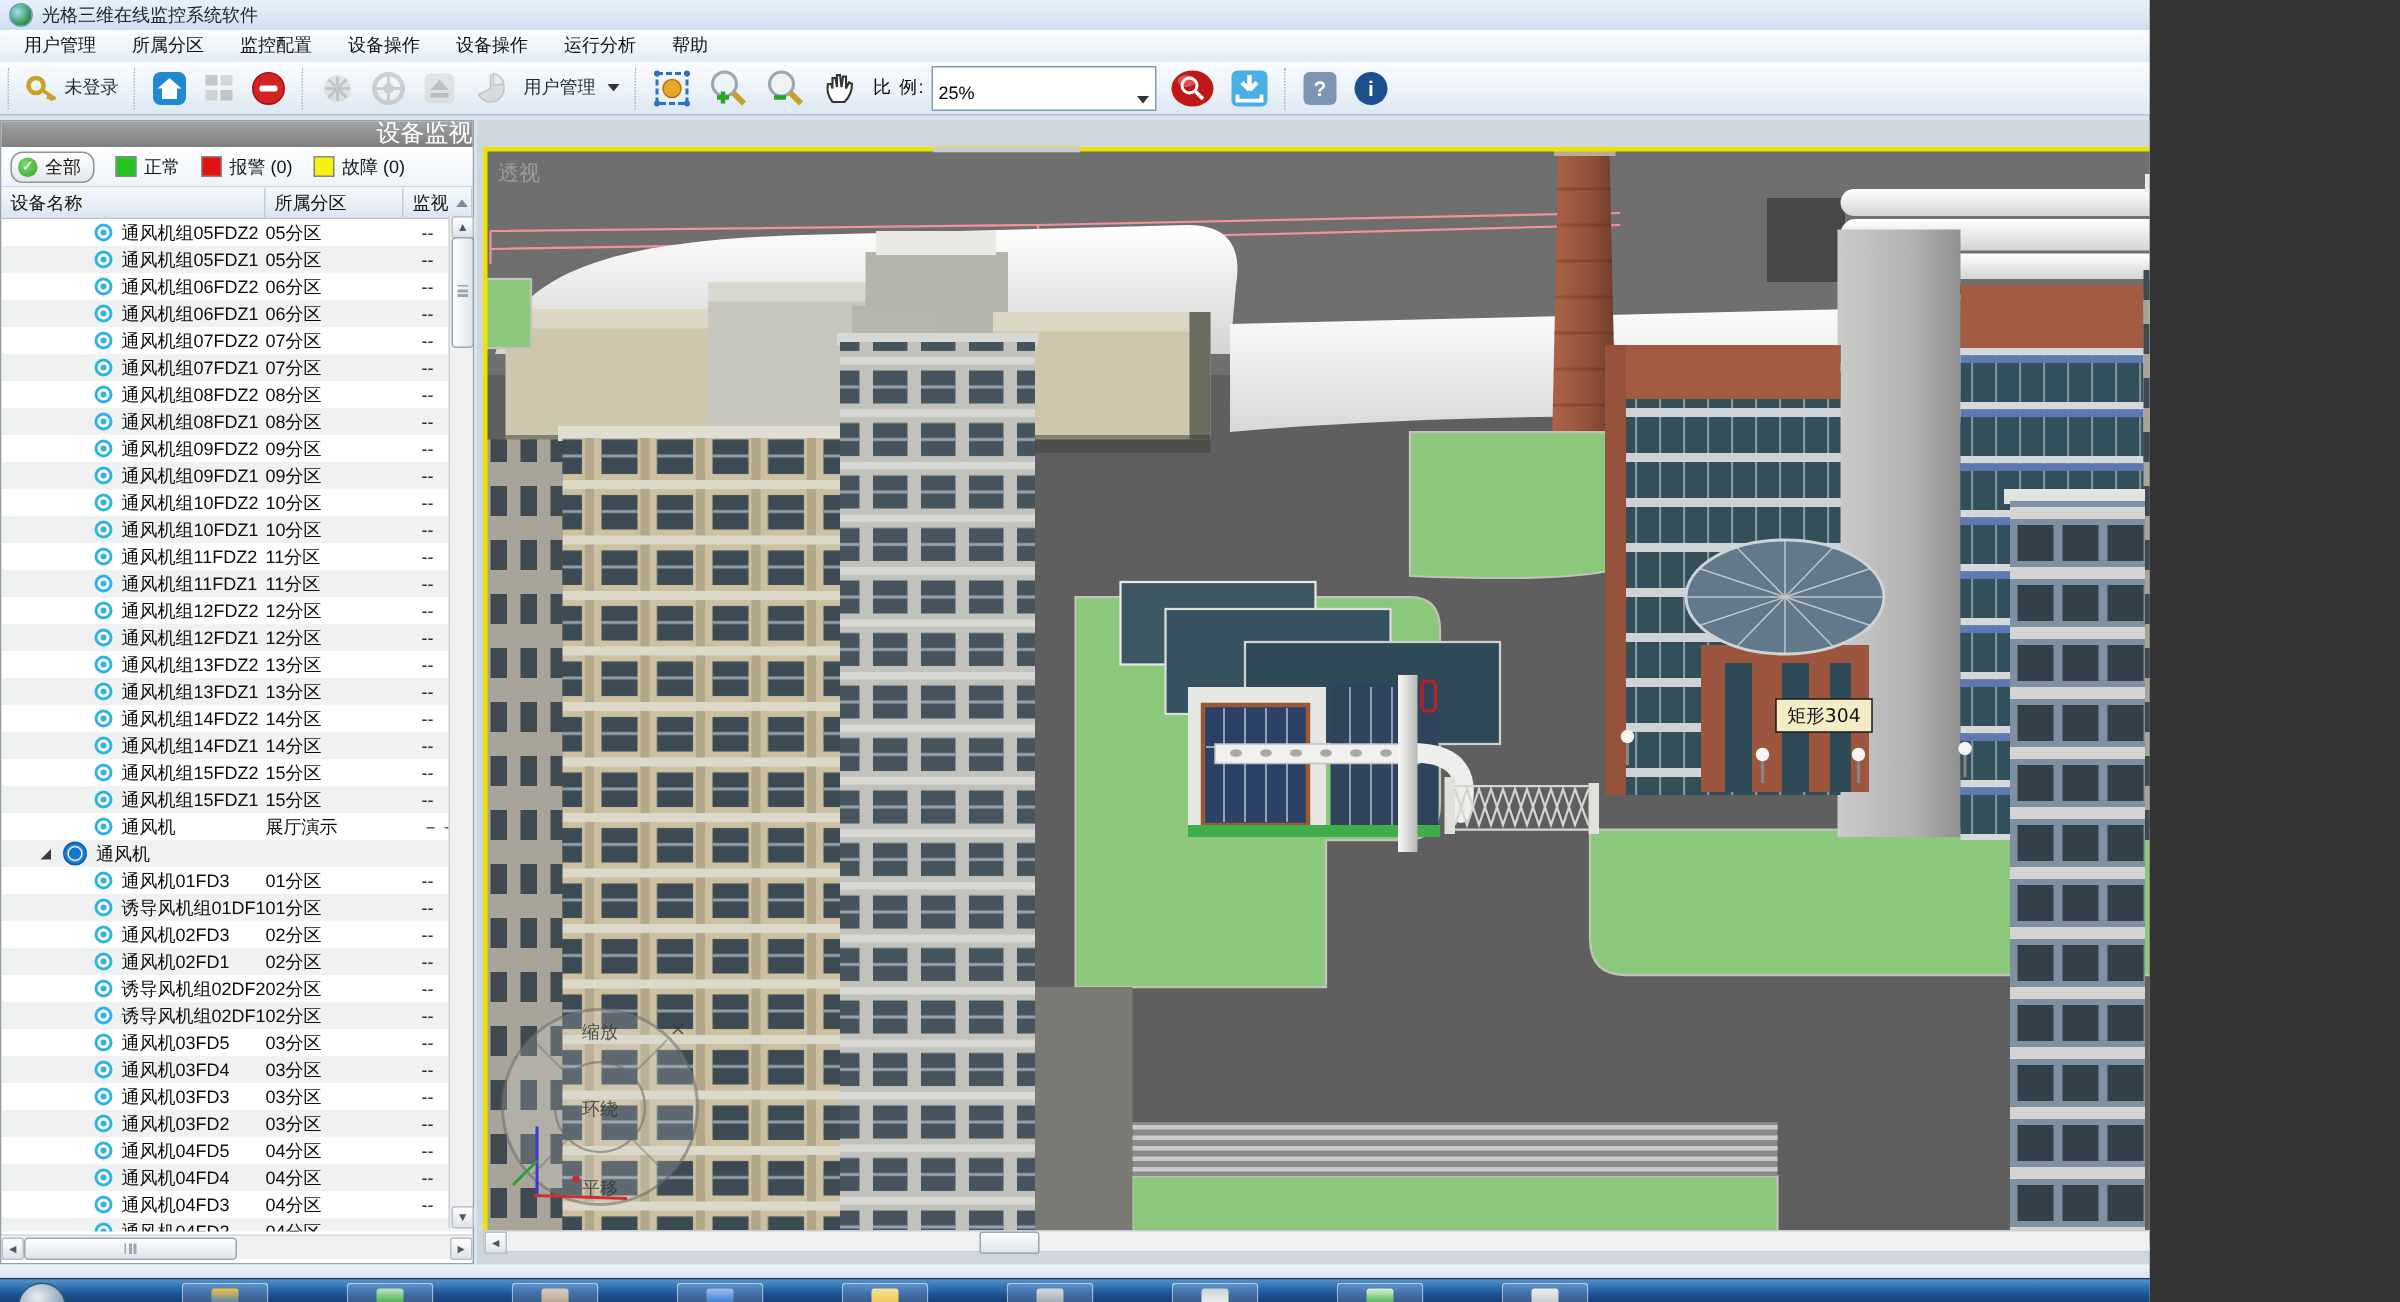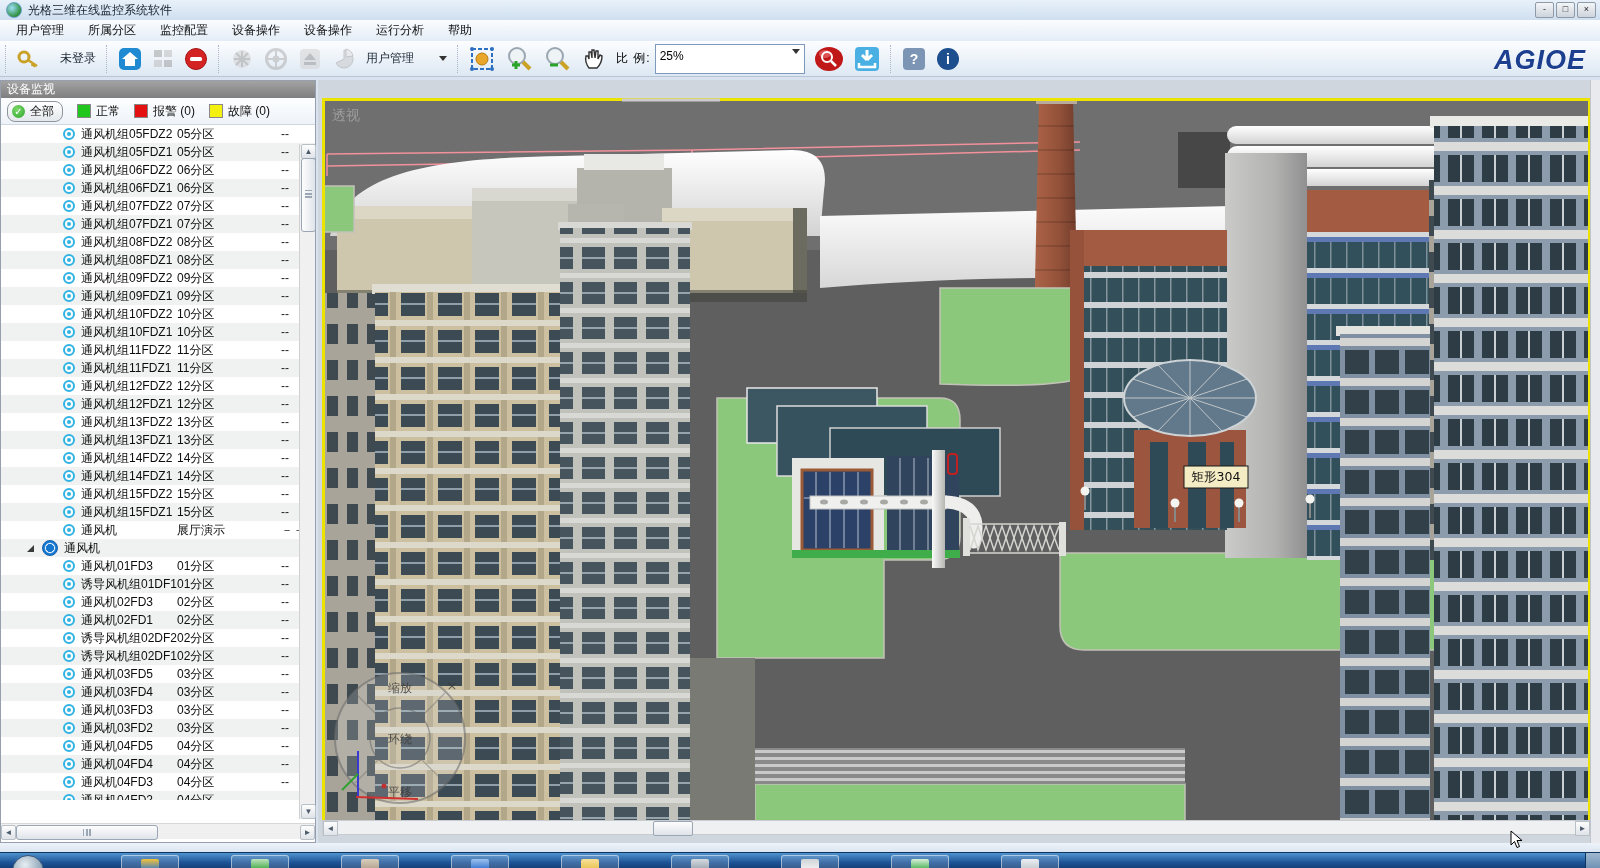--- a/index.html
+++ b/index.html
@@ -1,39 +1,39 @@
 <!DOCTYPE html>
 <html><head>
 <meta charset="utf-8">
 <style>
   html,body{margin:0;padding:0;background:#333;}
-  .app{position:relative;width:1600px;height:868px;overflow:hidden;font-family:"Liberation Sans","DejaVu Sans",sans-serif;font-size:12px;background:#d9e3ef;}
+  .app{position:relative;width:1433px;height:868px;overflow:hidden;font-family:"Liberation Sans","DejaVu Sans",sans-serif;font-size:12px;background:#d9e3ef;}
   
   .titlebar{position:absolute;left:0;top:0;width:1600px;height:20px;background:linear-gradient(#e8f1fa,#cfdff0);display:flex;align-items:center;border-bottom:1px solid #b9c9db;}
   .app-icon{width:14px;height:14px;margin:0 6px 0 6px;border-radius:50%;background:radial-gradient(circle at 35% 35%,#9fe0f7,#2e8f3e 70%);border:1px solid #6aa0c8;}
   .title-text{color:#15202c;font-size:12px;}
   .win-btns{position:absolute;right:4px;top:2px;display:flex;gap:2px;}
   .win-btn{width:17px;height:14px;background:linear-gradient(#f4f6f8,#cdd4dc);border:1px solid #8e9aa8;border-radius:2px;font-size:9px;line-height:13px;text-align:center;color:#222;}
   
   .menubar{position:absolute;left:0;top:20px;width:1600px;height:21px;background:linear-gradient(#fbfdff,#e3ecf6);border-bottom:1px solid #c2cfde;display:flex;align-items:center;padding-left:4px;}
   .menu-item{padding:12px 12px;line-height:21px;color:#111;}
   
   .toolbar{position:absolute;left:0;top:41px;width:1600px;height:35px;background:linear-gradient(#fcfdff,#dde8f3);border-bottom:1px solid #b6c4d6;display:flex;align-items:center;}
   .tsep{width:1px;height:28px;margin:0 5px;border-left:1px dotted #a9b6c6;}
-  .tbtn{display:flex;align-items:center;gap:21px;padding:3px 5px;border-radius:3px;color:#1c2835;}
+  .tbtn{display:flex;align-items:center;gap:4px;padding:3px 5px;border-radius:3px;color:#1c2835;}
   .tbtn.disabled{opacity:.55;filter:grayscale(1);}
   .ticon{display:block;}
-  .combo{width:140px;height:20px;background:#fff;border:1px solid #7d99bb;display:flex;align-items:flex-start;justify-content:space-between;padding:4px 4px;margin:0 4px;}
+  .combo{width:140px;height:20px;background:#fff;border:1px solid #7d99bb;display:flex;align-items:flex-end;justify-content:space-between;padding:4px 4px;margin:0 4px;}
   .combo .arr{width:0;height:0;border-left:4px solid transparent;border-right:4px solid transparent;border-top:5px solid #333;}
   .dd-arr{width:0;height:0;border-left:4px solid transparent;border-right:4px solid transparent;border-top:5px solid #333;margin-left:4px;}
   .scale-label{letter-spacing:1px;margin-left:4px;}
   .logo{position:absolute;right:14px;top:4px;font-size:27px;font-weight:bold;font-style:italic;color:#1d3f8f;letter-spacing:1px;font-family:"Liberation Sans",sans-serif;text-shadow:0 1px 0 #fff;}
   
   .left-panel{position:absolute;left:0;top:80px;width:316px;height:763px;background:#fff;border:1px solid #95a0ac;box-sizing:border-box;}
-  .panel-title{height:17px;background:linear-gradient(#a2a2a2,#7f7f7f);color:#fff;line-height:17px;padding-left:6px;font-size:12px;}
+  .panel-title{height:17px;background:linear-gradient(#a2a2a2,#7f7f7f);color:#fff;line-height:17px;padding-left:6px;font-size:16px;text-align:right;}
   .filterbar{height:26px;background:linear-gradient(#fdfeff,#eef3f9);display:flex;align-items:center;gap:14px;padding-left:6px;border-bottom:1px solid #cfd8e2;}
   .fbtn{display:flex;align-items:center;gap:5px;color:#101010;}
   .fbtn.selected{border:1px solid #8d949c;border-radius:8px;padding:1px 8px 1px 4px;background:linear-gradient(#ffffff,#e4e8ec);}
   .fcheck{width:13px;height:13px;border-radius:50%;background:radial-gradient(circle at 40% 35%,#7fd96a,#2aa52a);color:#fff;font-size:10px;line-height:13px;text-align:center;}
   .fsq{width:12px;height:12px;border:1px solid #888;}
   .thead{height:20px;display:flex;background:linear-gradient(#f6f9fc,#dce6f0);border-bottom:1px solid #b9c4d0;color:#101010;}
   .thead .hc{line-height:20px;padding-left:6px;box-sizing:border-box;border-right:1px solid #c2cdd8;}
   .hc.c1{width:176px;}.hc.c2{width:92px;}.hc.c3{flex:1;display:flex;align-items:center;justify-content:space-between;padding-right:2px;}
   .sortarr{width:0;height:0;border-left:4px solid transparent;border-right:4px solid transparent;border-bottom:5px solid #7e8b98;}
   .tbody{height:675px;overflow:hidden;position:relative;}
@@ -235,20 +235,28 @@
         <span class="fsq" style="background:#22c71e"></span>
         <span>正常</span>
       </div>
       <div class="fbtn">
         <span class="fsq" style="background:#e31111"></span>
         <span>报警 (0)</span>
       </div>
       <div class="fbtn">
         <span class="fsq" style="background:#f4f111"></span>
         <span>故障 (0)</span>
+      </div>
+    </div>
+    <div class="thead">
+      <div class="hc c1">设备名称</div>
+      <div class="hc c2">所属分区</div>
+      <div class="hc c3">
+        <span>监视</span>
+        <span class="sortarr"></span>
       </div>
     </div>
     <div class="tbody">
         <div class="trow">
           <span class="cell name">
             <i class="cicon"></i>
             <span class="nm">通风机组05FDZ2</span>
           </span>
           <span class="cell zone">05分区</span>
           <span class="cell val">--</span>

